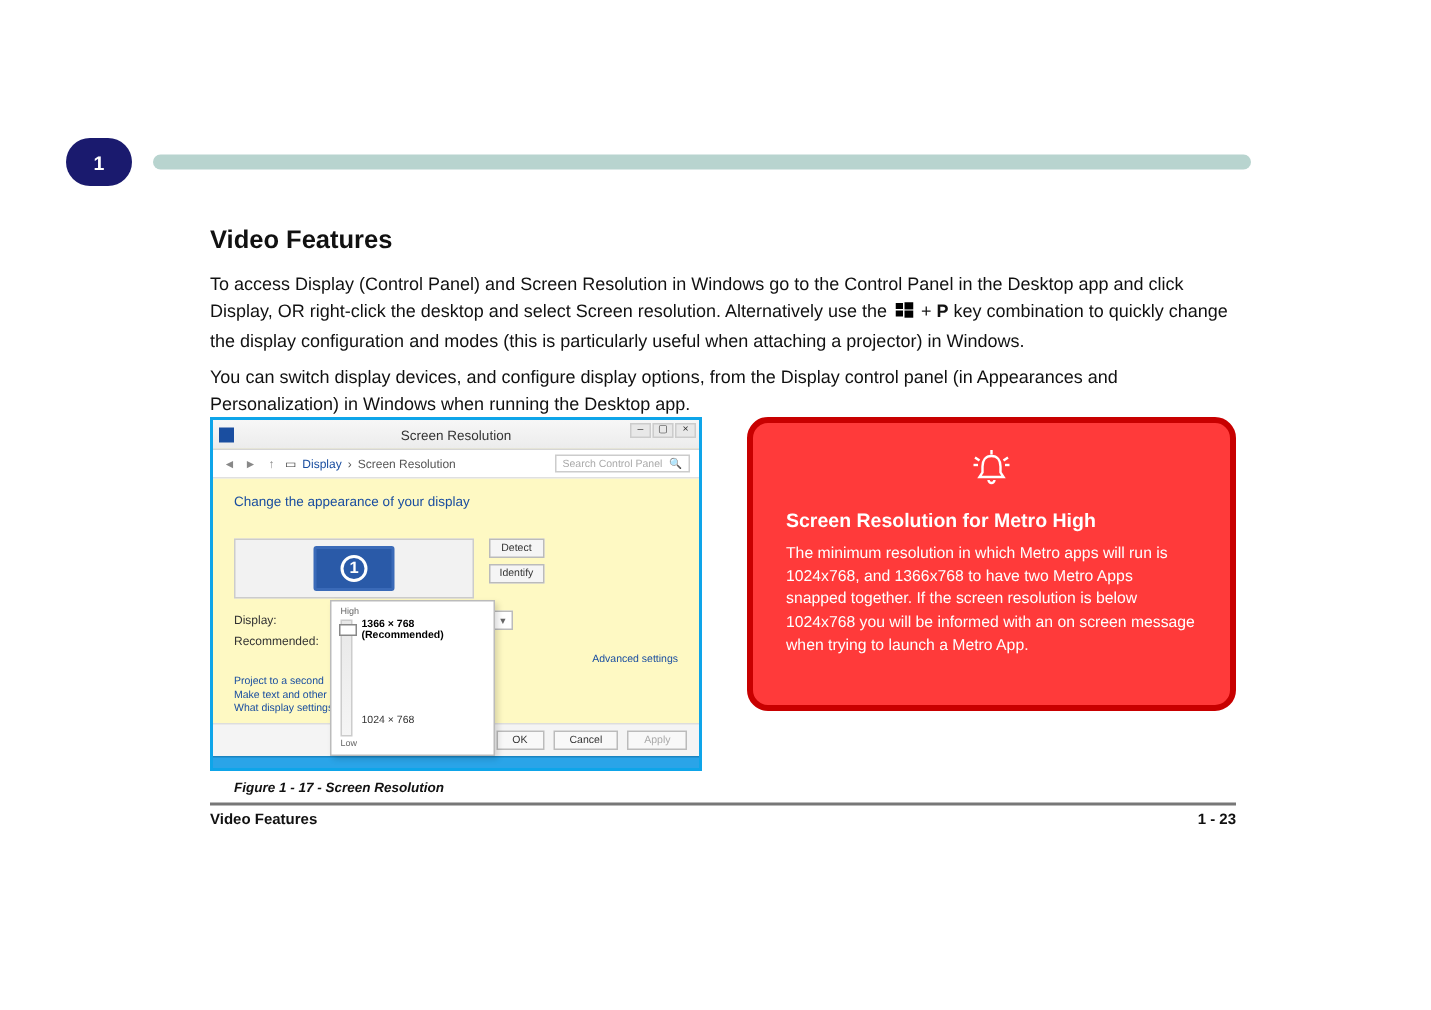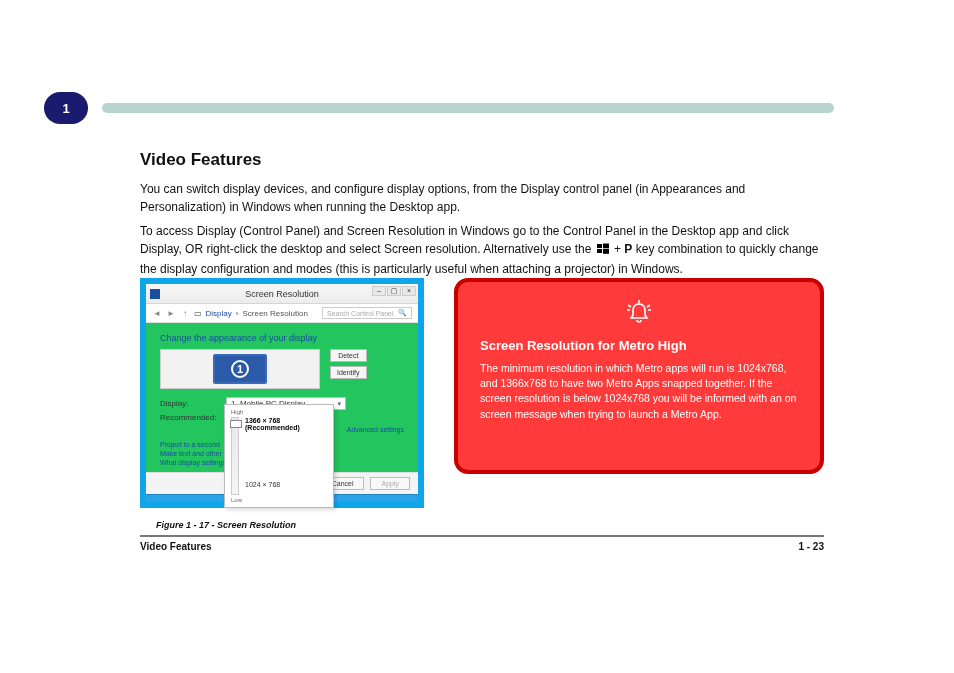--- a/index.html
+++ b/index.html
@@ -76,23 +76,23 @@
     top: 278px;
     left: 140px;
     right: 130px;
     display: flex;
     gap: 30px;
     align-items: flex-start;
   }
 
   
   .cp-window {
-    width: 284px;
-    border: 6px solid #0ea5e9;
-    background: #22c55e;
+    width: 328px;
+    border: 2px solid #0ea5e9;
+    background: #fef9c3;
     font-size: 8px;
     color: #333;
     position: relative;
   }
   .cp-titlebar {
     background: linear-gradient(#f7f7f7,#ececec);
     border-bottom: 1px solid #d5d5d5;
     height: 20px;
     display: flex;
     align-items: center;
@@ -148,21 +148,21 @@
     display: flex;
     align-items: center;
     justify-content: space-between;
   }
   .cp-body {
     padding: 10px 14px 4px 14px;
   }
   .cp-heading {
     color: #1a4ea0;
     font-size: 9px;
-    margin-bottom: 6px;
+    margin-bottom: 20px;
   }
   .cp-preview-row {
     display: flex;
     align-items: flex-start;
     gap: 10px;
     margin-bottom: 8px;
   }
   .cp-preview {
     border: 1px solid #ccc;
     background: #f2f2f2;
@@ -365,35 +365,35 @@
 </head>
 <body>
 
 <div class="header-bar">
   <div class="pill-badge">1</div>
   <div class="header-line"></div>
 </div>
 
 <div class="content">
   <div class="section-title">Video Features</div>
-  <div class="body-text">You can switch display devices, and configure display options, from the Display control panel (in Appearances and Personalization) in Windows when running the Desktop app.</div>
   <div class="body-text">
     <span>To access Display (Control Panel) and Screen Resolution in Windows go to the Control Panel in the Desktop app and click Display, OR right-click the desktop and select Screen resolution. Alternatively use the </span>
     <span class="win-icon">
       <svg width="12" height="12" viewBox="0 0 12 12">
         <rect x="0" y="1" width="5" height="4" fill="#000"></rect>
         <rect x="6" y="0.5" width="6" height="4.8" fill="#000"></rect>
         <rect x="0" y="6" width="5" height="4" fill="#000"></rect>
         <rect x="6" y="6" width="6" height="4.8" fill="#000"></rect>
       </svg>
     </span>
     <span> + </span>
     <span class="keycap">P</span>
     <span> key combination to quickly change the display configuration and modes (this is particularly useful when attaching a projector) in Windows.</span>
   </div>
+  <div class="body-text">You can switch display devices, and configure display options, from the Display control panel (in Appearances and Personalization) in Windows when running the Desktop app.</div>
 </div>
 
 <div class="row">
 
   <div class="cp-window">
     <div class="cp-titlebar">
       <span class="sys-icon"></span>
       <span>Screen Resolution</span>
       <div class="winbtns">
         <div class="winbtn">–</div>

